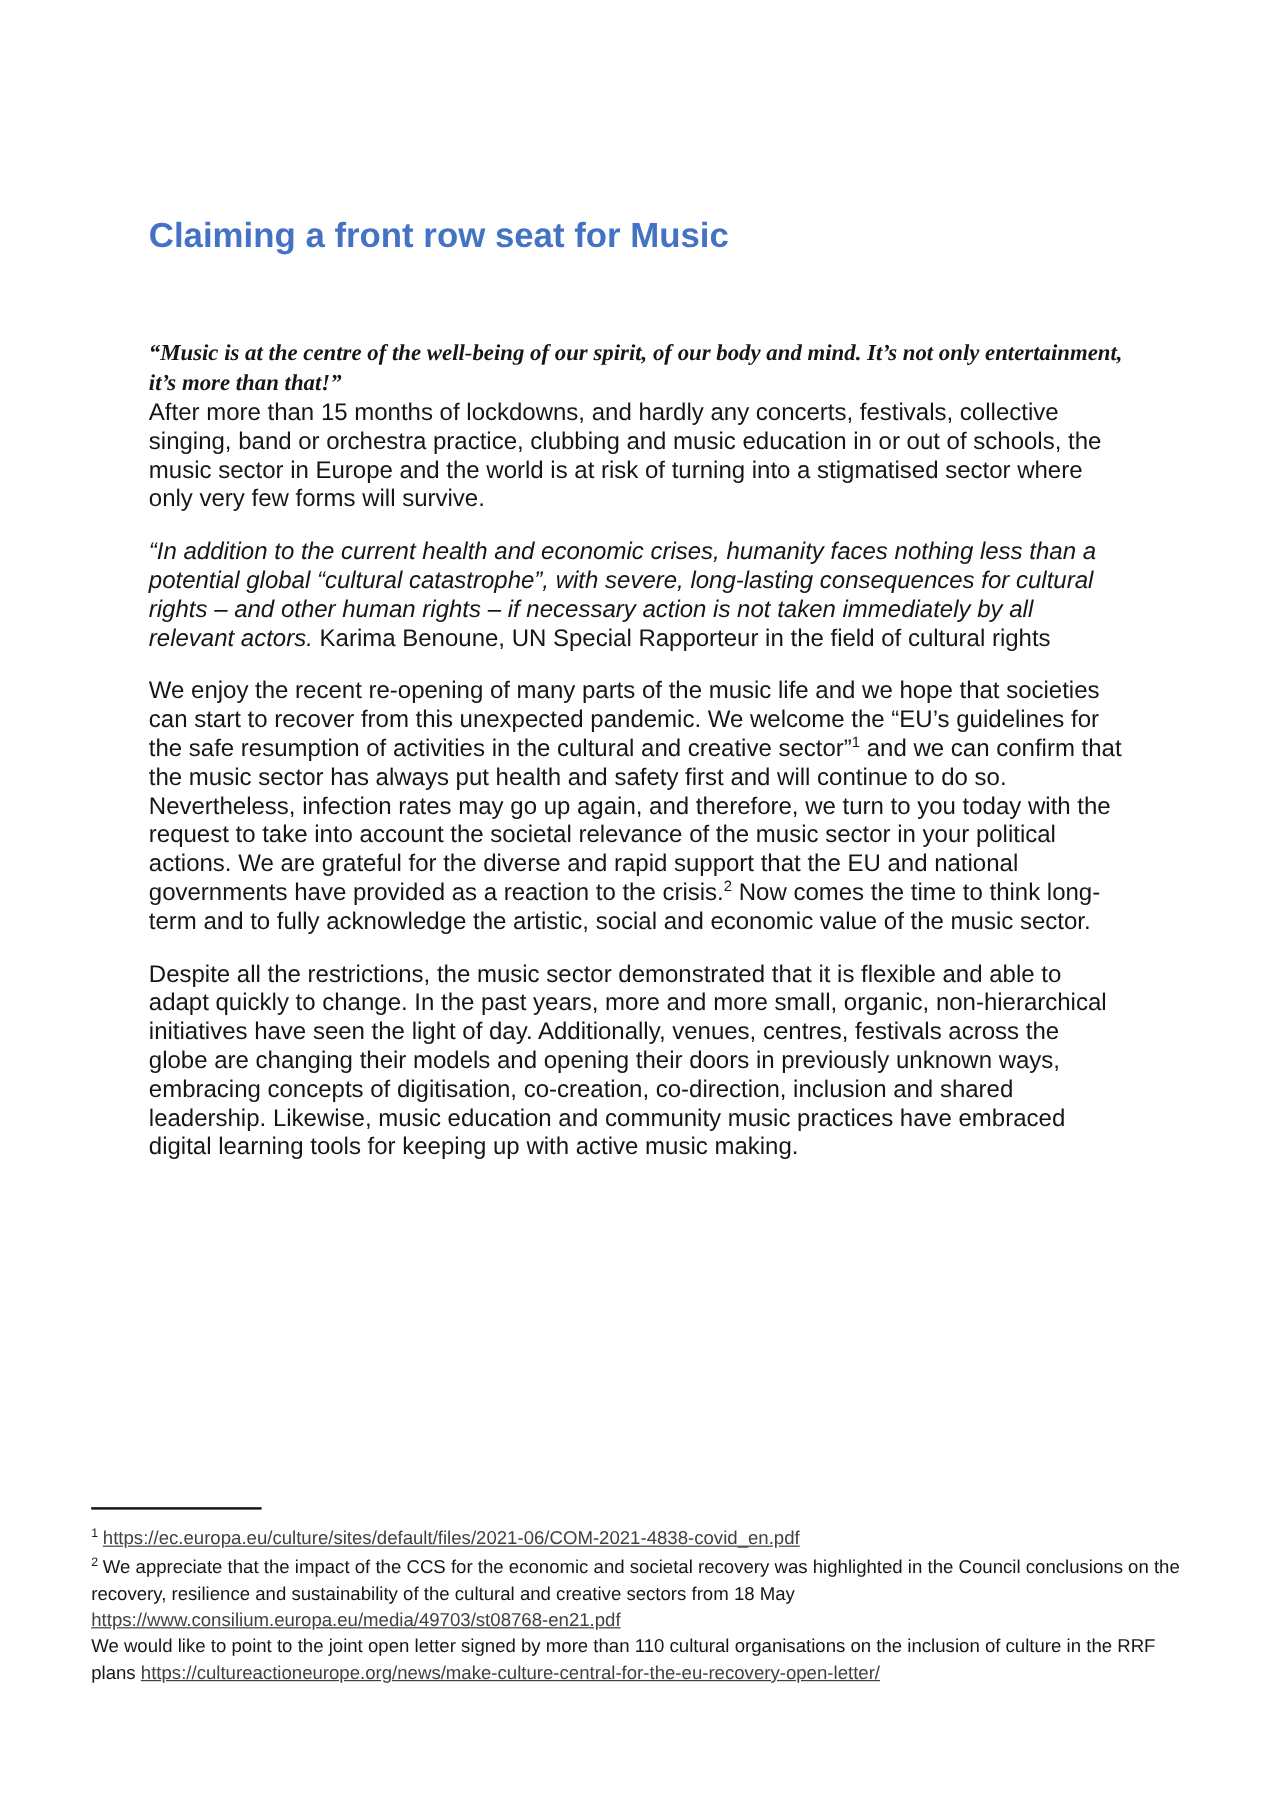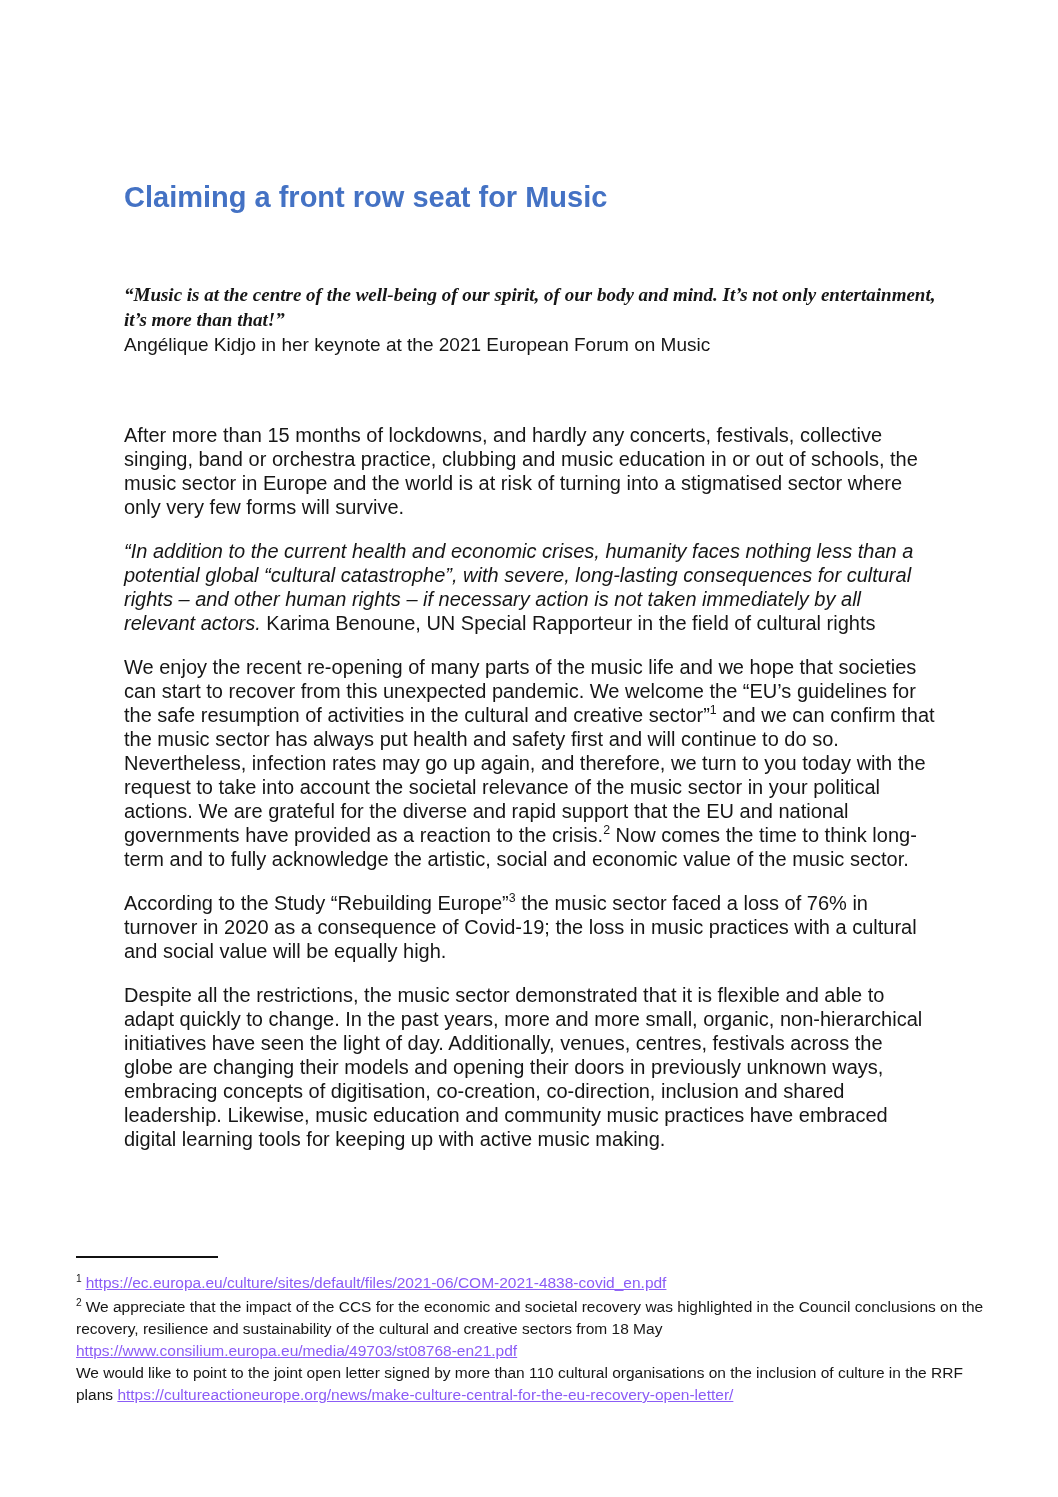--- a/index.html
+++ b/index.html
@@ -78,45 +78,43 @@
     font-size: 0.66em;
     line-height: 0;
     vertical-align: super;
     margin-right: 4px;
     color: #161616;
   }
   .footnote-content {
     white-space: pre-wrap;
   }
   .link {
-    color: #8b5cf6;
+    color: #404040;
     text-decoration: underline;
     cursor: pointer;
   }
 </style>
 </head>
 <body>
 
 <div class="page">
 
   <div class="content">
 
     <h1 class="doc-title">Claiming a front row seat for Music</h1>
 
     <p class="quote">“Music is at the centre of the well-being of our spirit, of our body and mind. It’s not only entertainment, it’s more than that!”</p>
 
-    <p class="attribution">Angélique Kidjo in her keynote at the 2021 European Forum on Music</p>
 
     <p class="para"><span>After more than 15 months of lockdowns, and hardly any concerts, festivals, collective singing, band or orchestra practice, clubbing and music education in or out of schools, the music sector in Europe and the world is at risk of turning into a stigmatised sector where only very few forms will survive.</span></p>
 
     <p class="para"><span class="em">“In addition to the current health and economic crises, humanity faces nothing less than a potential global “cultural catastrophe”, with severe, long-lasting consequences for cultural rights – and other human rights – if necessary action is not taken immediately by all relevant actors.</span><span> Karima Benoune, UN Special Rapporteur in the field of cultural rights</span></p>
 
     <p class="para"><span>We enjoy the recent re-opening of many parts of the music life and we hope that societies can start to recover from this unexpected pandemic. We welcome the “EU’s guidelines for the safe resumption of activities in the cultural and creative sector”</span><sup class="fnref">1</sup><span> and we can confirm that the music sector has always put health and safety first and will continue to do so. Nevertheless, infection rates may go up again, and therefore, we turn to you today with the request to take into account the societal relevance of the music sector in your political actions. We are grateful for the diverse and rapid support that the EU and national governments have provided as a reaction to the crisis.</span><sup class="fnref">2</sup><span> Now comes the time to think long-term and to fully acknowledge the artistic, social and economic value of the music sector.</span></p>
 
-    <p class="para"><span>According to the Study “Rebuilding Europe”</span><sup class="fnref">3</sup><span> the music sector faced a loss of 76% in turnover in 2020 as a consequence of Covid-19; the loss in music practices with a cultural and social value will be equally high.</span></p>
 
     <p class="para"><span>Despite all the restrictions, the music sector demonstrated that it is flexible and able to adapt quickly to change. In the past years, more and more small, organic, non-hierarchical initiatives have seen the light of day. Additionally, venues, centres, festivals across the globe are changing their models and opening their doors in previously unknown ways, embracing concepts of digitisation, co-creation, co-direction, inclusion and shared leadership. Likewise, music education and community music practices have embraced digital learning tools for keeping up with active music making.</span></p>
 
   </div>
 
   <div class="footnotes">
 
     <div class="fn-sep"></div>
 
     <div class="footnote">

